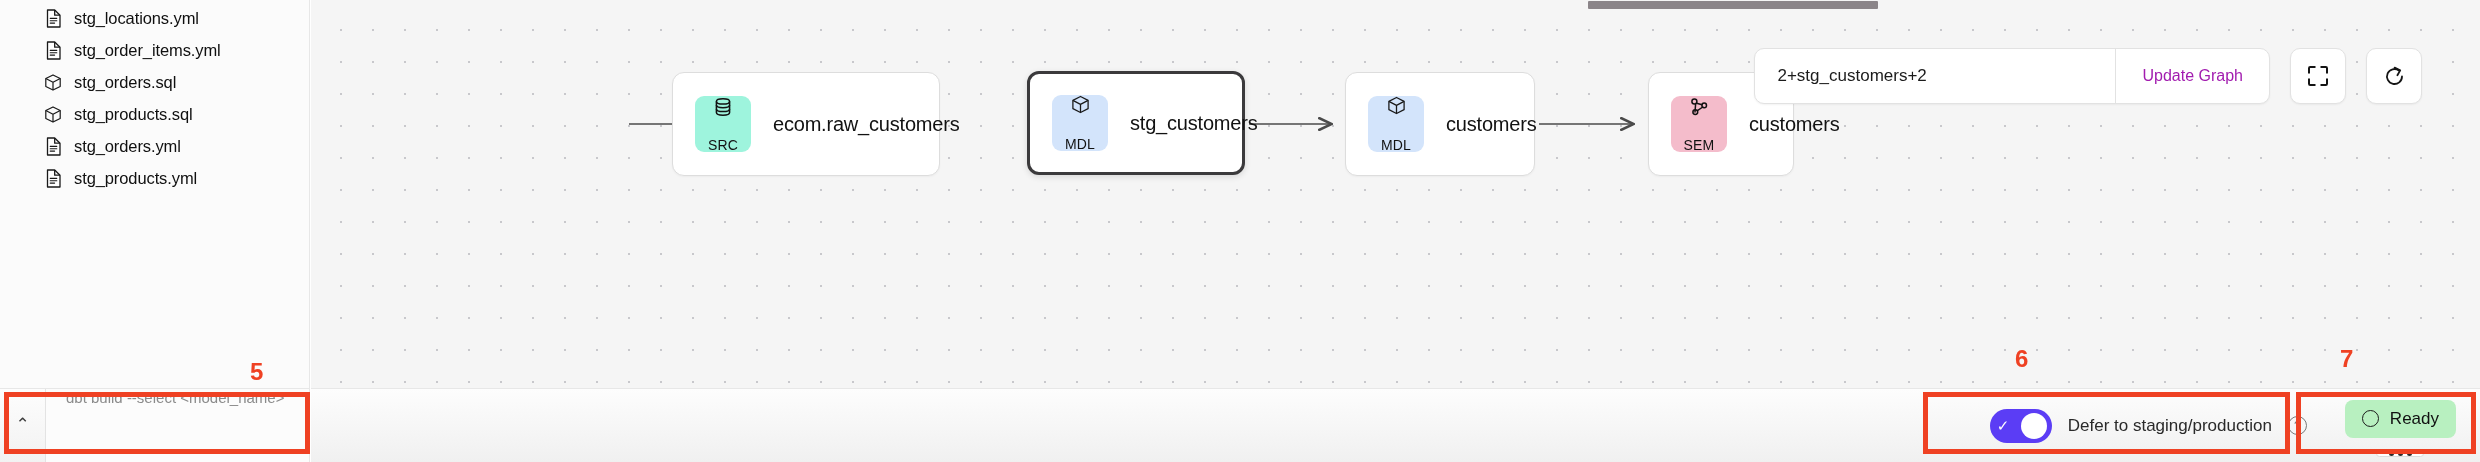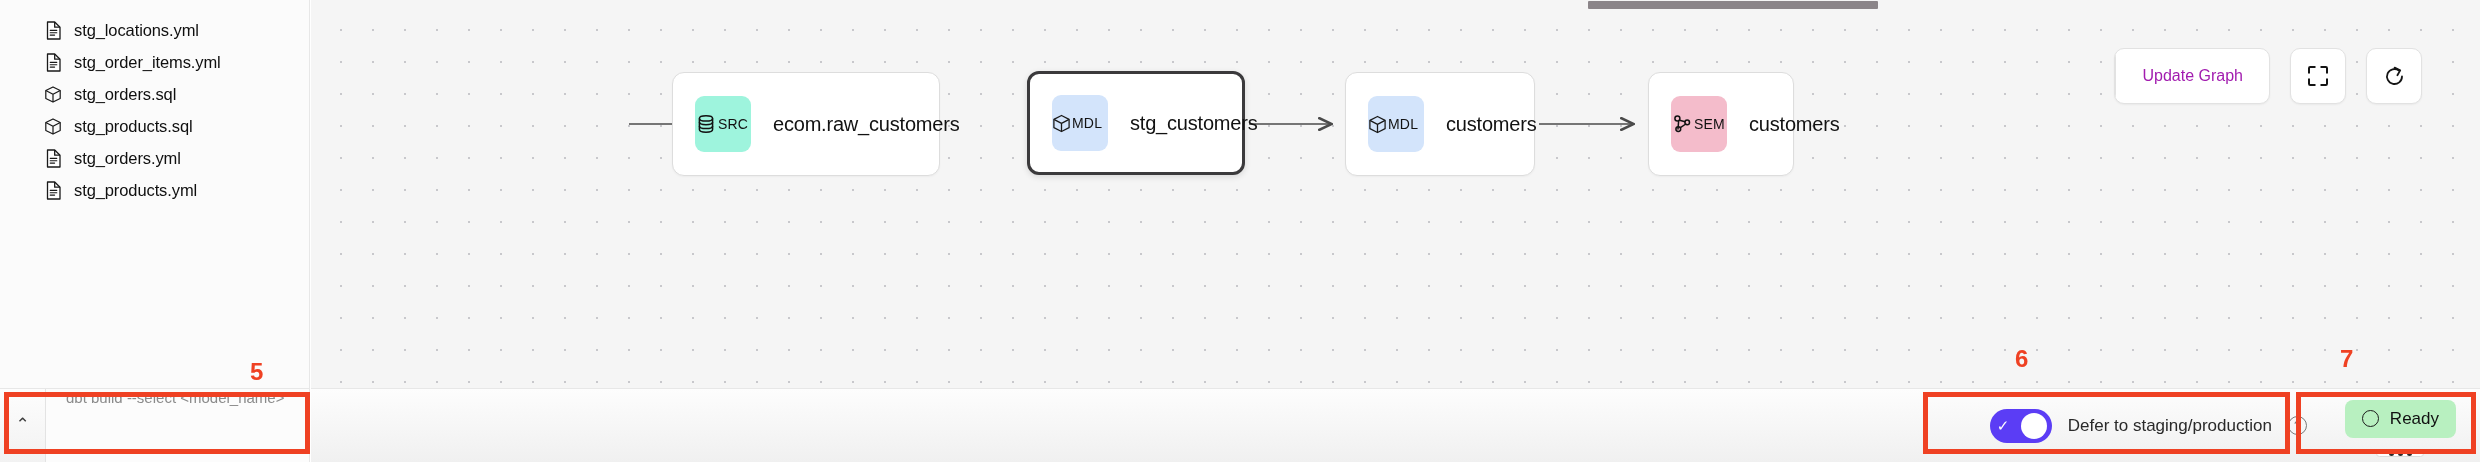--- a/index.html
+++ b/index.html
@@ -16,21 +16,21 @@
 
   
   .sidebar {
     position: absolute;
     left: 0; top: 0;
     width: 310px; height: 388px;
     background: #fbfbfb;
     border-right: 1px solid #e7e7e7;
     overflow: hidden;
   }
-  .file-list { padding-top: 14px; }
+  .file-list { padding-top: 2px; }
   .file-row {
     display: flex;
     align-items: center;
     height: 32px;
     padding-left: 44px;
     gap: 12px;
     cursor: pointer;
   }
   .file-icon {
     width: 18px; height: 18px;
@@ -187,23 +187,23 @@
     cursor: pointer;
   }
   .node.selected {
     border: 3px solid #3b3a3c;
     box-shadow: 0 2px 6px rgba(0,0,0,0.12);
   }
   .badge {
     width: 56px; height: 56px;
     border-radius: 9px;
     display: flex;
-    flex-direction: row;
-    align-items: center;
-    justify-content: flex-start;
+    flex-direction: column;
+    align-items: center;
+    justify-content: space-between;
     gap: 1px;
     flex: 0 0 56px;
   }
   .badge svg { display: block; }
   .badge-text {
     font-size: 14px;
     font-weight: 500;
     color: #121212;
     letter-spacing: 0.2px;
     line-height: 1;
@@ -389,20 +389,23 @@
           <path d="M0,0.5 L8.5,4.5 L0,8.5" fill="none" stroke="#4a4a4a" stroke-width="1.6"></path>
         </marker>
       </defs>
       <line x1="318" y1="124" x2="400" y2="124" stroke="#4a4a4a" stroke-width="1.6" marker-end="url(#ah)"></line>
       <line x1="938" y1="124" x2="1020" y2="124" stroke="#4a4a4a" stroke-width="1.6" marker-end="url(#ah)"></line>
       <line x1="1228" y1="124" x2="1322" y2="124" stroke="#4a4a4a" stroke-width="1.6" marker-end="url(#ah)"></line>
     </svg>
 
     <div class="graph-toolbar">
       <div class="combo">
+        <div class="combo-input">
+          <span>2+stg_customers+2</span>
+        </div>
         <div class="combo-btn">
           <span>Update Graph</span>
         </div>
       </div>
       <div class="icon-btn">
         <svg width="22" height="22" viewBox="0 0 22 22">
           <path d="M2 7.5V3.2A1.2 1.2 0 0 1 3.2 2H7.5M14.5 2H18.8A1.2 1.2 0 0 1 20 3.2V7.5M20 14.5V18.8A1.2 1.2 0 0 1 18.8 20H14.5M7.5 20H3.2A1.2 1.2 0 0 1 2 18.8V14.5" fill="none" stroke="#141414" stroke-width="2" stroke-linecap="square"></path>
         </svg>
       </div>
       <div class="icon-btn">

